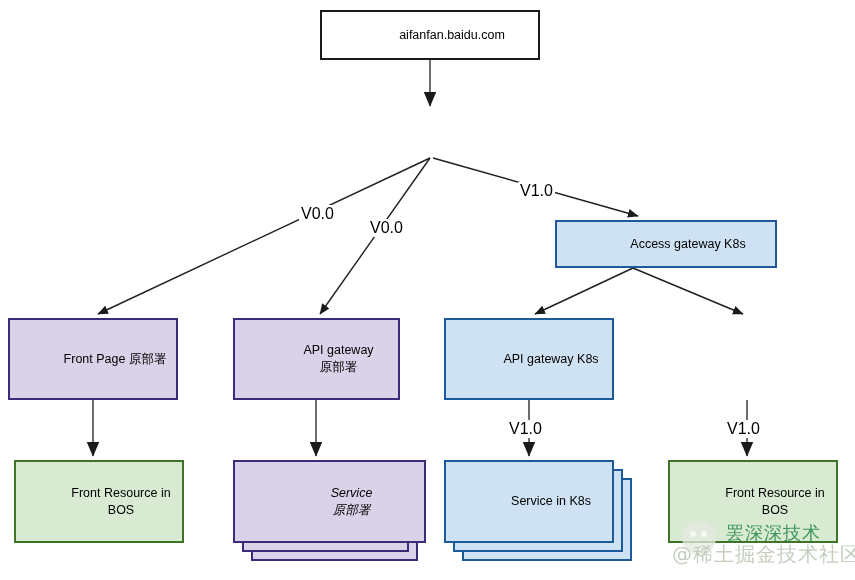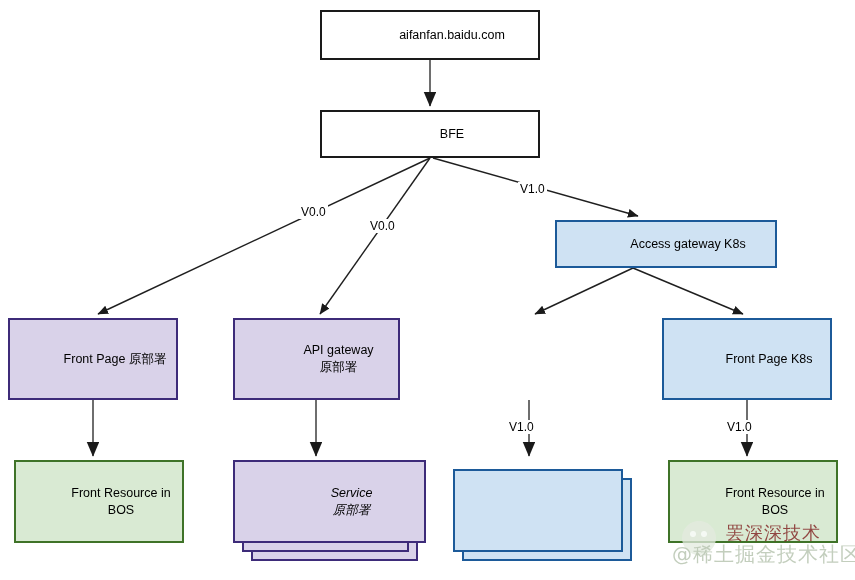--- a/index.html
+++ b/index.html
@@ -64,40 +64,40 @@
   .stack-layer.purple {
     background: #d9d2e9;
     border: 2px solid #3d2b79;
   }
   .stack-layer.blue {
     background: #cfe2f3;
     border: 2px solid #1c5a99;
   }
   .edge-label {
     position: absolute;
-    font-size: 12px;
+    font-size: 16px;
     color: #000000;
     background: #ffffff;
     padding: 0 2px;
     z-index: 6;
     white-space: nowrap;
   }
   .watermark {
     position: absolute;
     z-index: 20;
     pointer-events: none;
     color: #b9c6b2;
     opacity: 0.85;
     font-size: 20px;
     letter-spacing: 1px;
     white-space: nowrap;
     font-family: "DejaVu Sans", sans-serif;
   }
   .watermark.faint {
-    color: #7f1d1d;
+    color: #15803d;
     opacity: 0.8;
     font-size: 18px;
   }
   .wm-logo {
     position: absolute;
     z-index: 19;
     width: 34px;
     height: 34px;
     border-radius: 50%;
     background: #e4ebe0;
@@ -153,31 +153,31 @@
 
     <line x1="747" y1="400" x2="747" y2="456" stroke="#6e6e6e" stroke-width="2" marker-end="url(#arrowhead-dark)"></line>
   </svg>
 
   <div class="stack-layer purple" style="left:251px; top:478px; width:167px; height:83px;"></div>
   <div class="stack-layer purple" style="left:242px; top:469px; width:167px; height:83px;"></div>
   <div class="stack-layer blue" style="left:462px; top:478px; width:170px; height:83px;"></div>
   <div class="stack-layer blue" style="left:453px; top:469px; width:170px; height:83px;"></div>
 
   <div class="node plain" style="left:320px; top:10px;  width:220px; height:50px;">aifanfan.baidu.com</div>
-  <div class="node plain" style="left:320px; top:110px; width:220px; height:48px;">BFE</div>
   <div class="node blue" style="left:522px; top:220px; width:222px; height:48px;margin-left:33px;">Access gateway K8s</div>
 
   <div class="node purple" style="left:8px;   top:318px; width:170px; height:82px;">Front Page 原部署</div>
   <div class="node purple" style="left:233px; top:318px; width:167px; height:82px;">API gateway
 原部署</div>
-  <div class="node blue" style="left:662px; top:318px; width:170px; height:82px;">Front Page K8s</div>
+  <div class="node blue" style="left:444px; top:318px; width:170px; height:82px;">API gateway K8s</div>
 
   <div class="node green" style="left:8px;   top:460px; width:170px; height:83px;">Front Resource in BOS</div>
   <div class="node purple" style="left:233px; top:460px; width:193px; height:83px;font-style:italic;">Service
 原部署</div>
+  <div class="node blue" style="left:444px; top:460px; width:170px; height:83px;">Service in K8s</div>
   <div class="node green" style="left:662px; top:460px; width:170px; height:83px;">Front Resource in BOS</div>
 
   <div class="edge-label" style="left:299px; top:205px;">V0.0</div>
   <div class="edge-label" style="left:368px; top:219px;">V0.0</div>
   <div class="edge-label" style="left:518px; top:182px;">V1.0</div>
   <div class="edge-label" style="left:507px; top:420px;">V1.0</div>
   <div class="edge-label" style="left:725px; top:420px;">V1.0</div>
 
   <div class="wm-logo" style="left:682px; top:521px;"></div>
   <div class="watermark faint" style="left:726px; top:521px;">罢深深技术</div>

